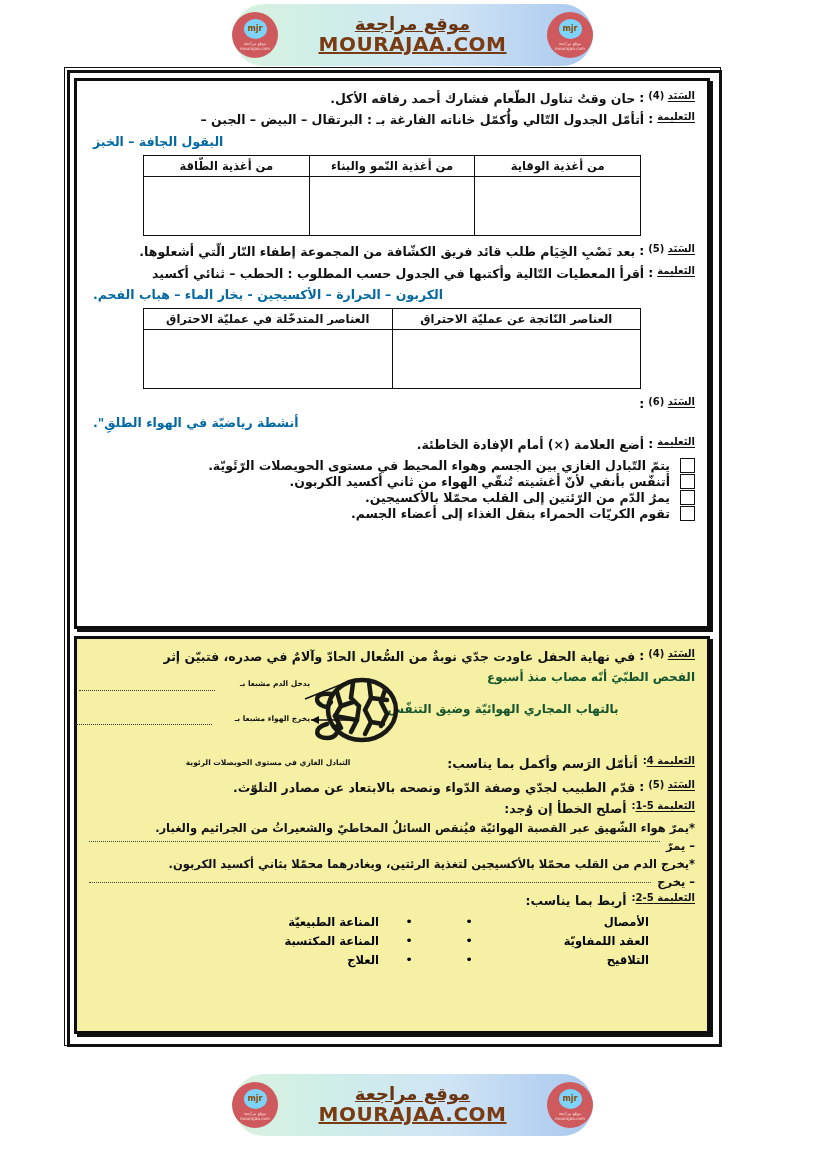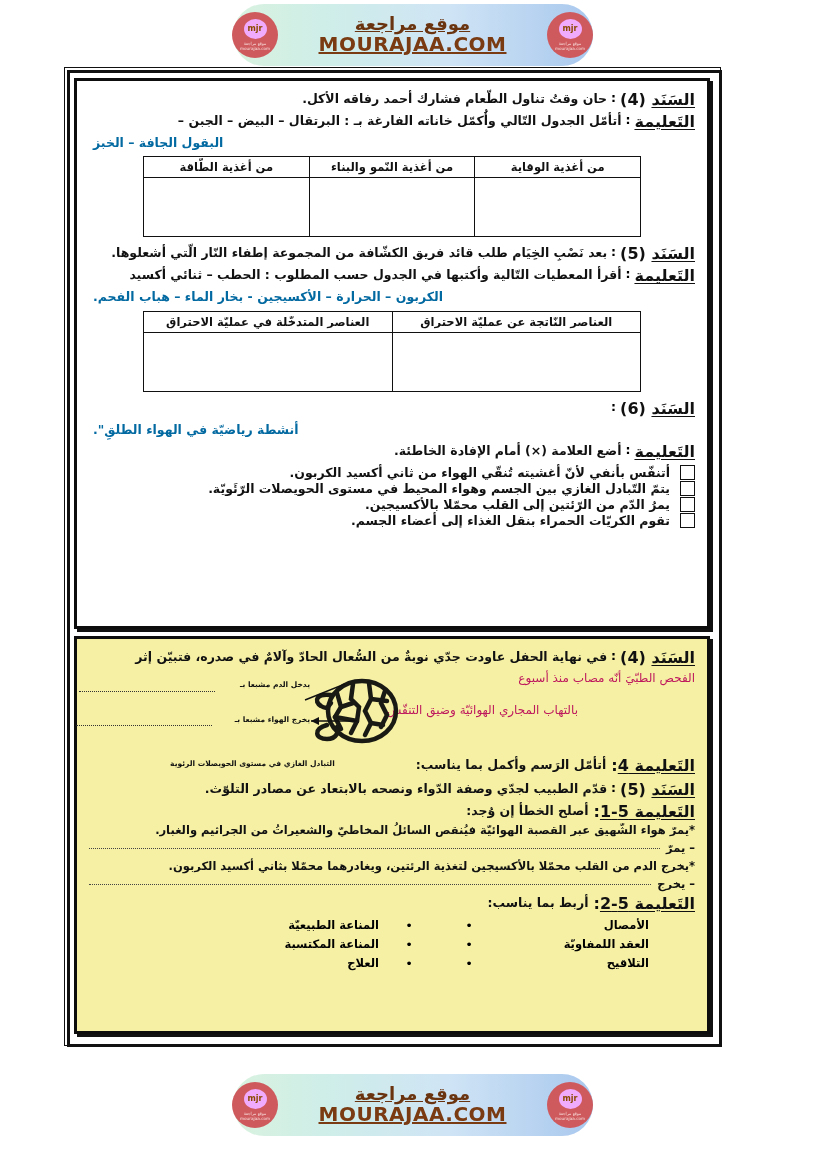--- a/index.html
+++ b/index.html
@@ -34,21 +34,21 @@
   }
   .wm-logo{
     width:46px;height:46px;border-radius:50%;
     background:#cf5a5e;position:absolute;
     display:flex;flex-direction:column;align-items:center;justify-content:center;
   }
   .wm-logo.left{left:232px;}
   .wm-logo.right{right:232px;}
   .wm-logo .emb{
     width:23px;height:20px;border-radius:50%;
-    background:#f0abfc;margin-bottom:2px;
+    background:#7dd3fc;margin-bottom:2px;
     display:flex;align-items:center;justify-content:center;
     font-size:8px;color:#8a4a00;font-weight:bold;
   }
   .wm-logo .tx{font-size:4.2px;color:#f6dcd8;text-align:center;line-height:1.25;}
 
   
   .sheet{
     position:absolute;left:38px;top:70px;width:749px;height:1000px;
     background:#ffffff;
   }
@@ -73,21 +73,21 @@
   .block-yellow{
     left:36px;top:566px;width:630px;height:392px;
     background:#f5f0a4;
   }
 
   .inner{padding:8px 12px 4px 12px;}
 
   
   .row{display:flex;align-items:flex-start;margin-bottom:2px;}
   .lbl{
-    flex:0 0 auto;font-size:16px;font-weight:bold;color:#111;
+    flex:0 0 auto;font-size:10px;font-weight:bold;color:#111;
     white-space:nowrap;padding-top:1px;
   }
   .lbl u{text-decoration:underline;text-underline-offset:2px;}
   .colon{flex:0 0 auto;font-size:12.5px;font-weight:bold;padding:1px 4px 0 4px;}
   .txt{
     flex:1 1 auto;font-size:12.5px;color:#111;line-height:1.55;
     text-align:justify;font-weight:600;
   }
   .cont{
     font-size:12.5px;color:#0369a1;line-height:1.55;font-weight:600;
@@ -108,21 +108,21 @@
 
   
   .cbrow{display:flex;align-items:center;justify-content:flex-start;margin:1px 0;}
   .cbox{
     flex:0 0 auto;width:13px;height:13px;border:1.6px solid #111;
     background:#fff;margin-left:10px;
   }
   .cbtxt{font-size:12.5px;font-weight:600;color:#111;}
 
   
-  .y-txt{font-size:12px;font-weight:400;color:#be185d;line-height:1.6;}
+  .y-txt{font-size:12px;font-weight:700;color:#14532d;line-height:1.6;}
   .diagram-wrap{position:relative;height:92px;margin-top:-2px;}
   .dots-line{
     position:absolute;border-bottom:1.6px dotted #333;height:0;
   }
   .lead-lbl{
     position:absolute;font-size:7.5px;font-weight:bold;color:#111;white-space:nowrap;
   }
   .alveolus{position:absolute;right:292px;top:6px;}
   .caption{
     font-size:7.5px;font-weight:bold;color:#111;text-align:center;
@@ -234,25 +234,25 @@
 
       <div class="row">
         <div class="lbl"><u>التَعليمة</u></div>
         <div class="colon">:</div>
         <div class="txt">أضع العلامة (×) أمام الإفادة الخاطئة.</div>
       </div>
 
       <div style="margin-top:4px;padding-left:6px;">
         <div class="cbrow">
           <div class="cbox"></div>
-          <div class="cbtxt">أتنفّس بأنفي لأنّ أغشيته تُنقّي الهواء من ثاني أكسيد الكربون.</div>
+          <div class="cbtxt">يتمّ التّبادل الغازي بين الجسم وهواء المحيط في مستوى الحويصلات الرّئَويّة.</div>
         </div>
         <div class="cbrow">
           <div class="cbox"></div>
-          <div class="cbtxt">يتمّ التّبادل الغازي بين الجسم وهواء المحيط في مستوى الحويصلات الرّئَويّة.</div>
+          <div class="cbtxt">أتنفّس بأنفي لأنّ أغشيته تُنقّي الهواء من ثاني أكسيد الكربون.</div>
         </div>
         <div class="cbrow">
           <div class="cbox"></div>
           <div class="cbtxt">يمرُ الدّم من الرّئتين إلى القلب محمّلا بالأكسيجين.</div>
         </div>
         <div class="cbrow">
           <div class="cbox"></div>
           <div class="cbtxt">تقوم الكريّات الحمراء بنقل الغذاء إلى أعضاء الجسم.</div>
         </div>
       </div>
@@ -320,21 +320,21 @@
       </div>
 
       <div class="row">
         <div class="lbl">
           <u>التَعليمة 5-1</u><span>:</span>
         </div>
         <div class="txt" style="padding-right:5px;">أصلح الخطأ إن وُجد:</div>
       </div>
 
       <div class="bullet-item">*يمرّ هواء الشّهيق عبر القصبة الهوائيّة فيُنقص السائلُ المخاطيّ والشعيراتُ من الجراثيم والغبار.</div>
-      <div style="display:flex;align-items:flex-end;">
+      <div style="display:flex;">
         <div class="bullet-item" style="flex:0 0 auto;padding-left:6px;">– يمرّ</div>
         <div class="dot-answer" style="flex:1 1 auto;"></div>
       </div>
 
       <div class="bullet-item">*يخرج الدم من القلب محمّلا بالأكسيجين لتغذية الرئتين، ويغادرهما محمّلا بثاني أكسيد الكربون.</div>
       <div style="display:flex;align-items:flex-end;">
         <div class="bullet-item" style="flex:0 0 auto;padding-left:6px;">– يخرج</div>
         <div class="dot-answer" style="flex:1 1 auto;"></div>
       </div>
 

